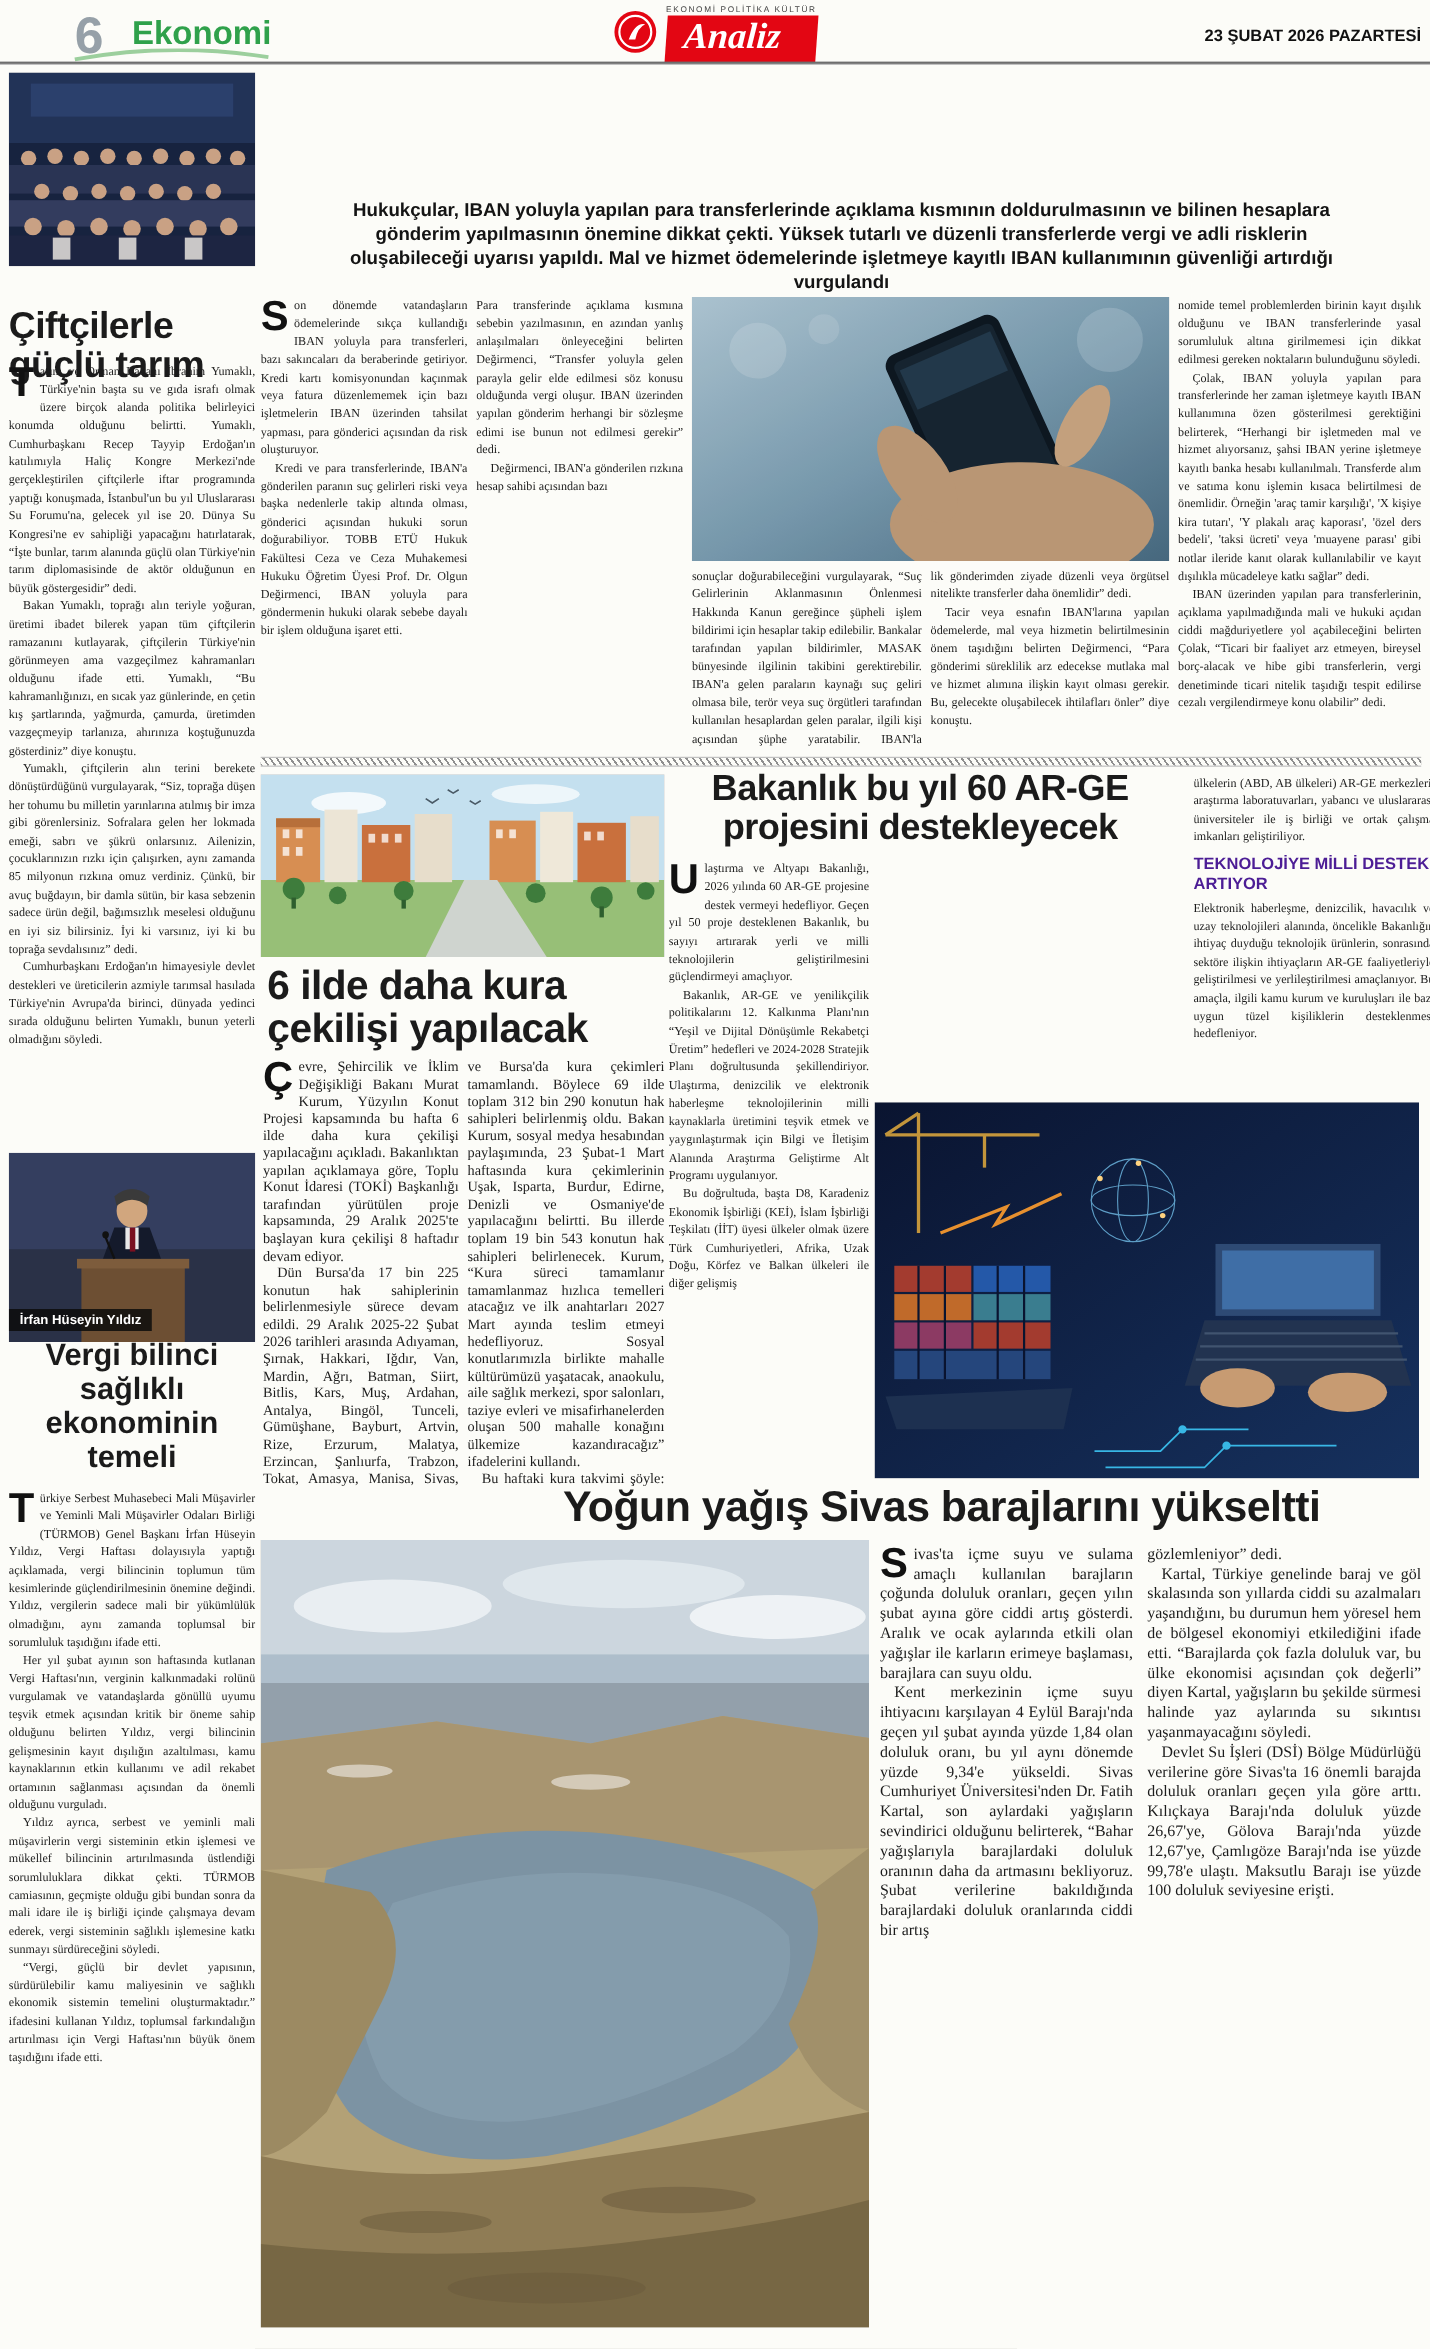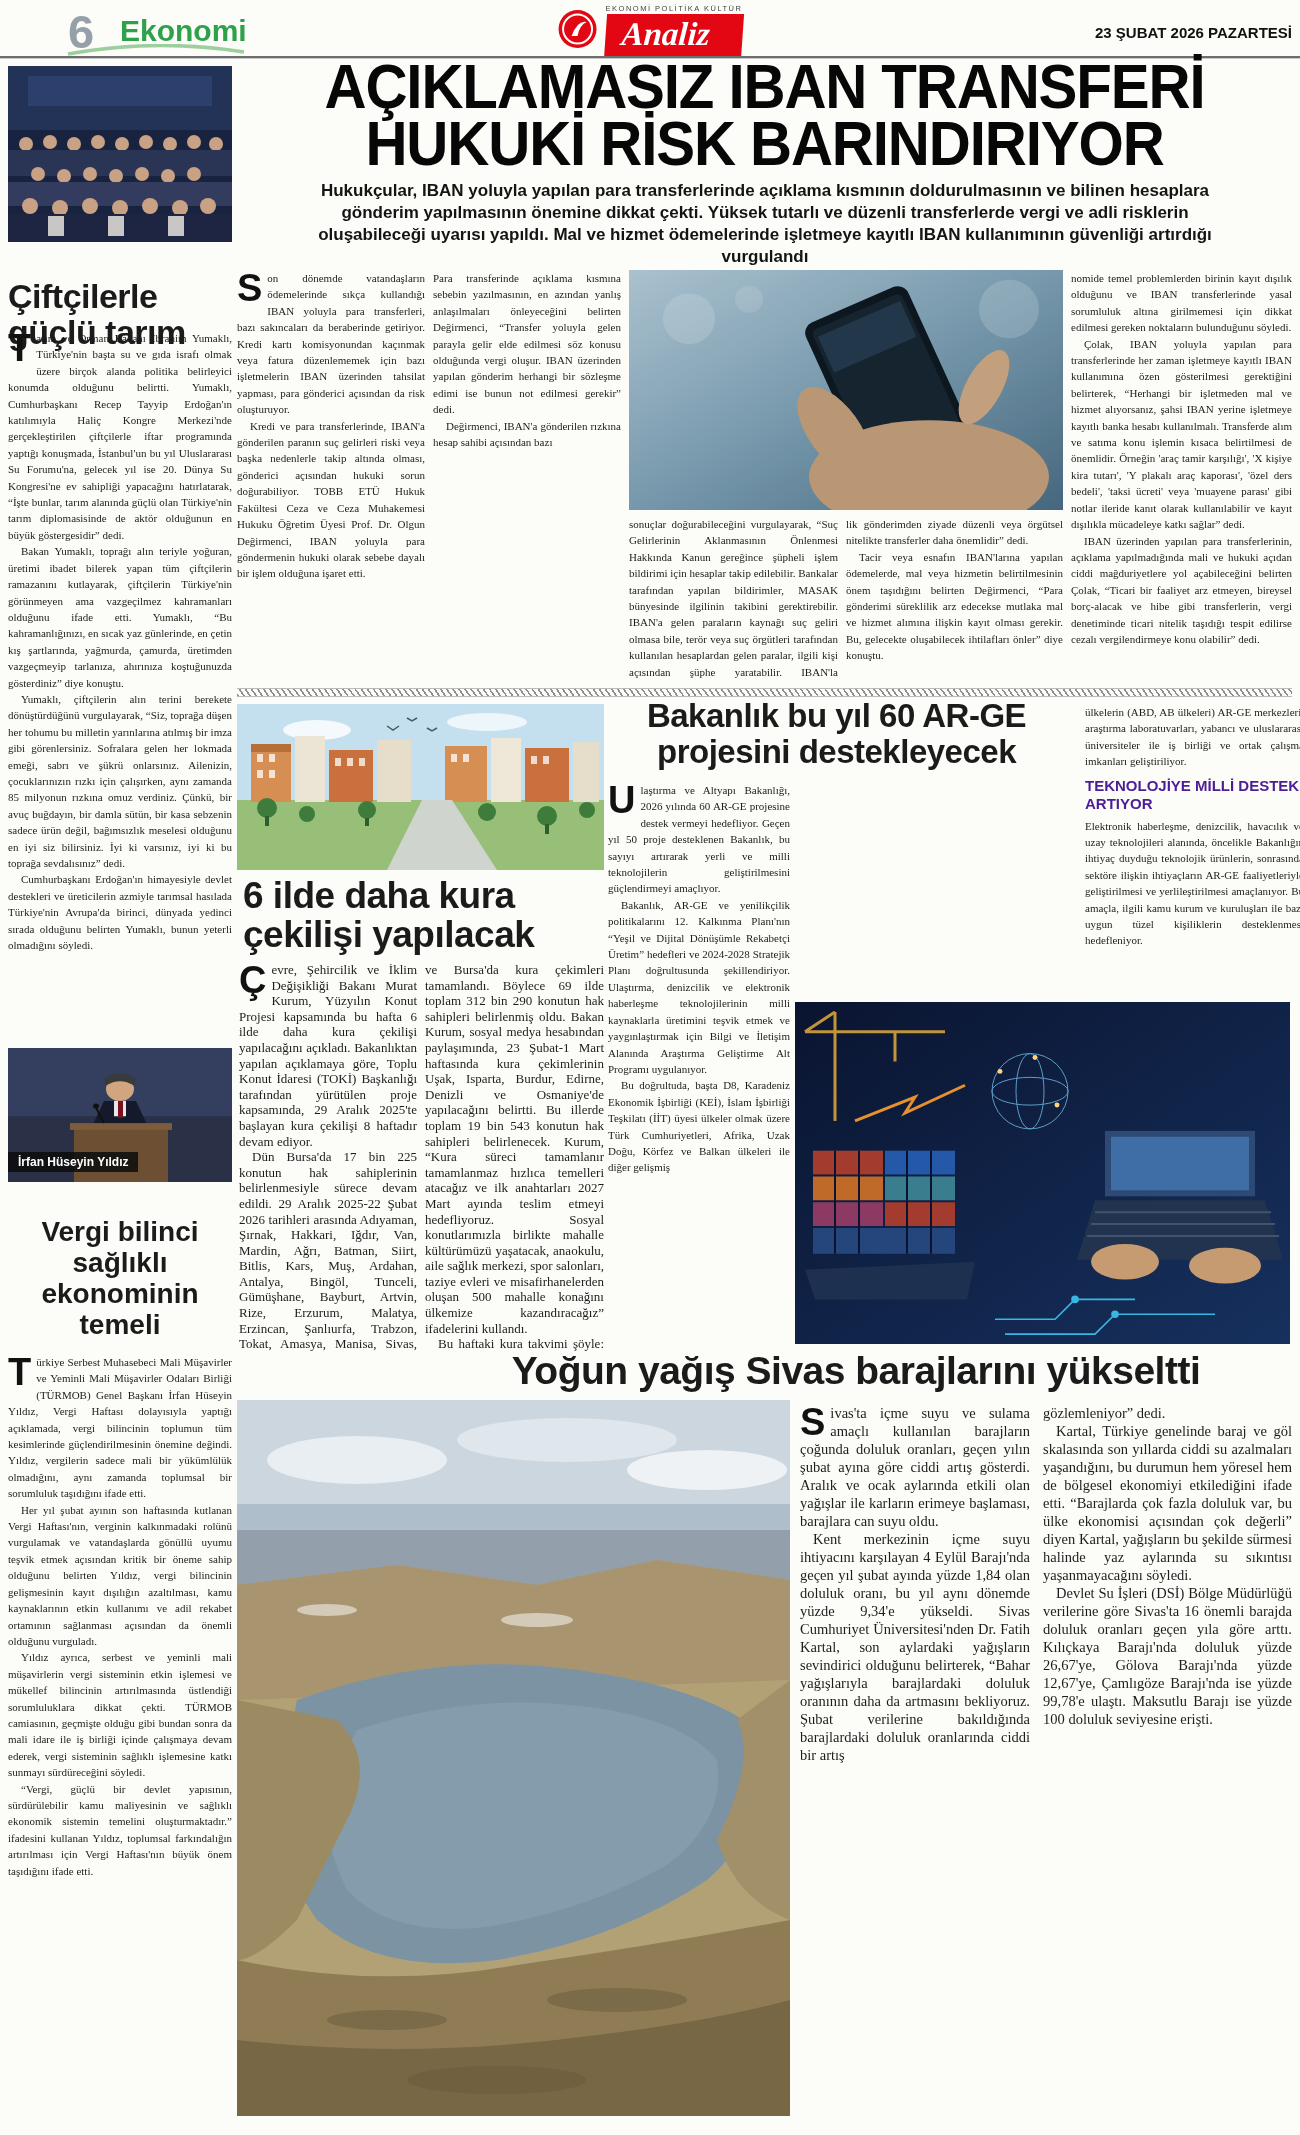--- a/index.html
+++ b/index.html
@@ -133,21 +133,21 @@
   </div>
 
   <div class="abs tarim-title">Çiftçilerle güçlü tarım</div>
   <div class="body-text dc" style="left:8px; top:330px; width:224px; height:712px;">
       <p>Tarım ve Orman Bakanı İbrahim Yumaklı, Türkiye'nin başta su ve gıda israfı olmak üzere birçok alanda politika belirleyici konumda olduğunu belirtti. Yumaklı, Cumhurbaşkanı Recep Tayyip Erdoğan'ın katılımıyla Haliç Kongre Merkezi'nde gerçekleştirilen çiftçilerle iftar programında yaptığı konuşmada, İstanbul'un bu yıl Uluslararası Su Forumu'na, gelecek yıl ise 20. Dünya Su Kongresi'ne ev sahipliği yapacağını hatırlatarak, “İşte bunlar, tarım alanında güçlü olan Türkiye'nin tarım diplomasisinde de aktör olduğunun en büyük göstergesidir” dedi.</p>
       <p>Bakan Yumaklı, toprağı alın teriyle yoğuran, üretimi ibadet bilerek yapan tüm çiftçilerin ramazanını kutlayarak, çiftçilerin Türkiye'nin görünmeyen ama vazgeçilmez kahramanları olduğunu ifade etti. Yumaklı, “Bu kahramanlığınızı, en sıcak yaz günlerinde, en çetin kış şartlarında, yağmurda, çamurda, üretimden vazgeçmeyip tarlanıza, ahırınıza koştuğunuzda gösterdiniz” diye konuştu.</p>
       <p>Yumaklı, çiftçilerin alın terini berekete dönüştürdüğünü vurgulayarak, “Siz, toprağa düşen her tohumu bu milletin yarınlarına atılmış bir imza gibi görenlersiniz. Sofralara gelen her lokmada emeği, sabrı ve şükrü onlarsınız. Ailenizin, çocuklarınızın rızkı için çalışırken, aynı zamanda 85 milyonun rızkına omuz verdiniz. Çünkü, bir avuç buğdayın, bir damla sütün, bir kasa sebzenin sadece ürün değil, bağımsızlık meselesi olduğunu en iyi siz bilirsiniz. İyi ki varsınız, iyi ki bu toprağa sevdalısınız” dedi.</p>
       <p>Cumhurbaşkanı Erdoğan'ın himayesiyle devlet destekleri ve üreticilerin azmiyle tarımsal hasılada Türkiye'nin Avrupa'da birinci, dünyada yedinci sırada olduğunu belirten Yumaklı, bunun yeterli olmadığını söyledi.</p>
     </div>
 
-  <div class="photo" style="left:8px; top:1048px; width:224px; height:134px;">
+  <div class="photo" style="left:8px; top:1048px; width:224px; height:172px;">
     <svg viewBox="0 0 224 157" preserveAspectRatio="none">
       <rect width="224" height="157" fill="#2a3147"></rect>
       <rect width="224" height="80" fill="#39456a" opacity="0.7"></rect>
       <circle cx="112" cy="48" r="14" fill="#d1a67e"></circle>
       <path d="M96 36 Q112 24 128 36 L126 44 Q112 34 98 44 Z" fill="#3a3a3a"></path>
       <path d="M84 92 L96 62 L128 62 L140 92 Z" fill="#141a2b"></path>
       <rect x="106" y="62" width="12" height="18" fill="#e8e8e8"></rect>
       <rect x="110" y="62" width="5" height="20" fill="#7a1020"></rect>
       <rect x="66" y="92" width="94" height="65" fill="#6d4f33"></rect>
       <rect x="62" y="88" width="102" height="8" fill="#7d5c3c"></rect>
@@ -158,24 +158,20 @@
   </div>
 
   <div class="abs vergi-title">Vergi bilinci sağlıklı ekonominin temeli</div>
   <div class="body-text dc" style="left:8px; top:1354px; width:224px; height:766px;">
       <p>Türkiye Serbest Muhasebeci Mali Müşavirler ve Yeminli Mali Müşavirler Odaları Birliği (TÜRMOB) Genel Başkanı İrfan Hüseyin Yıldız, Vergi Haftası dolayısıyla yaptığı açıklamada, vergi bilincinin toplumun tüm kesimlerinde güçlendirilmesinin önemine değindi. Yıldız, vergilerin sadece mali bir yükümlülük olmadığını, aynı zamanda toplumsal bir sorumluluk taşıdığını ifade etti.</p>
       <p>Her yıl şubat ayının son haftasında kutlanan Vergi Haftası'nın, verginin kalkınmadaki rolünü vurgulamak ve vatandaşlarda gönüllü uyumu teşvik etmek açısından kritik bir öneme sahip olduğunu belirten Yıldız, vergi bilincinin gelişmesinin kayıt dışılığın azaltılması, kamu kaynaklarının etkin kullanımı ve adil rekabet ortamının sağlanması açısından da önemli olduğunu vurguladı.</p>
       <p>Yıldız ayrıca, serbest ve yeminli mali müşavirlerin vergi sisteminin etkin işlemesi ve mükellef bilincinin artırılmasında üstlendiği sorumluluklara dikkat çekti. TÜRMOB camiasının, geçmişte olduğu gibi bundan sonra da mali idare ile iş birliği içinde çalışmaya devam ederek, vergi sisteminin sağlıklı işlemesine katkı sunmayı sürdüre­ceğini söyledi.</p>
       <p>“Vergi, güçlü bir devlet yapısının, sürdürülebilir kamu maliyesinin ve sağlıklı ekonomik sistemin temelini oluşturmaktadır.” ifadesini kullanan Yıldız, toplumsal farkındalığın artırılması için Vergi Haftası'nın büyük önem taşıdığını ifade etti.</p>
     </div>
 
-  <div class="abs main-headline">
-    <div class="hl-line">AÇIKLAMASIZ IBAN TRANSFERİ</div>
-    <div class="hl-line">HUKUKİ RİSK BARINDIRIYOR</div>
-  </div>
   <div class="abs subhead">Hukukçular, IBAN yoluyla yapılan para transferlerinde açıklama kısmının doldurulmasının ve bilinen hesaplara gönderim yapılmasının önemine dikkat çekti. Yüksek tutarlı ve düzenli transferlerde vergi ve adli risklerin oluşabileceği uyarısı yapıldı. Mal ve hizmet ödemelerinde işletmeye kayıtlı IBAN kullanımının güvenliği artırdığı vurgulandı</div>
 
   <div class="body-text dc" style="left:237px; top:270px; width:188px; height:412px;">
       <p>Son dönemde vatandaşların ödemelerinde sıkça kullandığı IBAN yoluyla para transferleri, bazı sakıncaları da beraberinde getiriyor. Kredi kartı komisyonundan kaçınmak veya fatura düzenlememek için bazı işletmelerin IBAN üzerinden tahsilat yapması, para gönderici açısından da risk oluşturuyor.</p>
       <p>Kredi ve para transferlerinde, IBAN'a gönderilen paranın suç gelirleri riski veya başka nedenlerle takip altında olması, gönderici açısından hukuki sorun doğurabiliyor. TOBB ETÜ Hukuk Fakültesi Ceza ve Ceza Muhakemesi Hukuku Öğretim Üyesi Prof. Dr. Olgun Değirmenci, IBAN yoluyla para göndermenin hukuki olarak sebebe dayalı bir işlem olduğuna işaret etti.</p>
     </div>
   <div class="body-text cont" style="left:433px; top:270px; width:188px; height:412px;">
       <p>Para transferinde açıklama kısmına sebebin yazılmasının, en azından yanlış anlaşılmaları önleyeceğini belirten Değirmenci, “Transfer yoluyla gelen parayla gelir elde edilmesi söz konusu olduğunda vergi oluşur. IBAN üzerinden yapılan gönderim herhangi bir sözleşme edimi ise bunun not edilmesi gerekir” dedi.</p>
       <p>Değirmenci, IBAN'a gönderilen rızkına hesap sahibi açısından bazı</p>
     </div>

